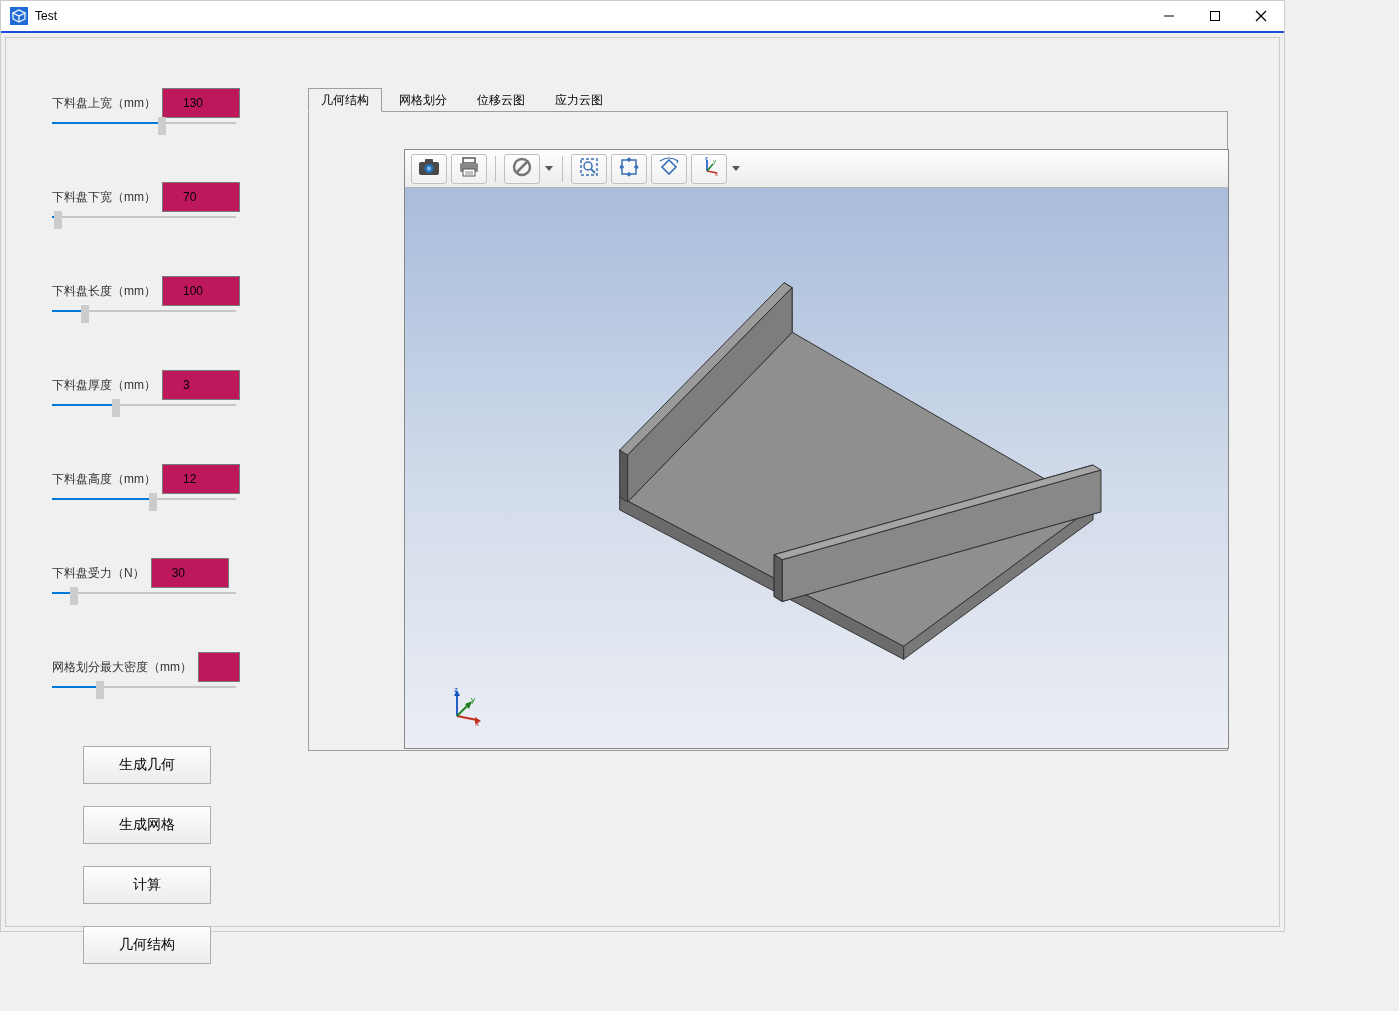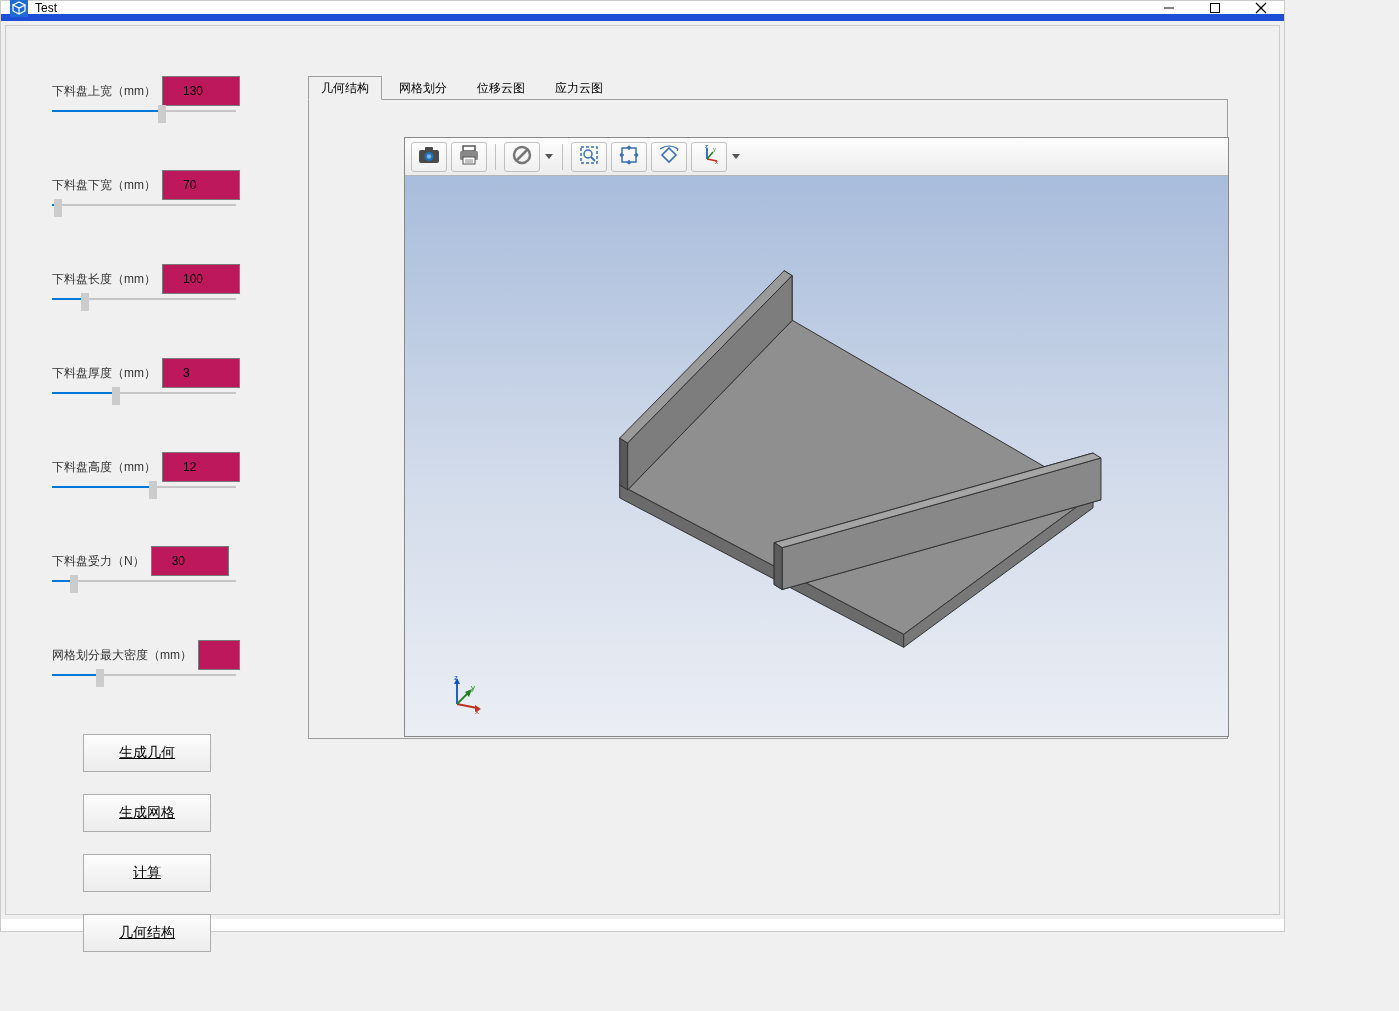--- a/index.html
+++ b/index.html
@@ -1,38 +1,38 @@
 <!DOCTYPE html>
 <html><head>
   <meta charset="utf-8">
   <style>
     * { box-sizing: border-box; margin: 0; padding: 0; font-family: "Microsoft YaHei", "PingFang SC", sans-serif; }
     body { background: #f0f0f0; width: 1399px; height: 1011px; overflow: hidden; position: relative; }
 
     .window { position: absolute; left: 0; top: 0; width: 1285px; height: 932px; background: #fff; border: 1px solid #ccc; }
-    .titlebar { height: 20px; background: #fff; display: flex; align-items: center; border-bottom: 7px solid #1d4ed8; justify-content: center; }
+    .titlebar { height: 32px; background: #fff; display: flex; align-items: center; border-bottom: 2px solid #1d4ed8; justify-content: center; }
     .titlebar-icon { width: 20px; height: 20px; margin: 0 6px 0 8px; }
     .titlebar-title { font-size: 12px; color: #000; flex: 1; }
     .titlebar-btns { display: flex; }
     .titlebar-btn { width: 46px; height: 32px; display: flex; align-items: center; justify-content: center; cursor: pointer; }
 
     .body { position: relative; width: 100%; height: calc(100% - 32px); background: #f0f0f0; }
     .inner-frame { position: absolute; left: 4px; top: 4px; right: 4px; bottom: 4px; border: 1px solid #ccc; background: #f0f0f0; }
 
     .sidebar { position: absolute; left: 46px; top: 50px; width: 190px; }
     .param-row { margin-bottom: 58px; }
     .param-top { display: flex; align-items: center; margin-bottom: 4px; }
     .param-label { font-size: 12px; color: #333; white-space: nowrap; margin-right: 6px; min-width: 100px; }
     .param-input { width: 78px; height: 30px; font-size: 12px; padding: 0 20px; border: 1px solid #7a7a7a; background: #be185d; }
     .slider-track { position: relative; height: 2px; background: linear-gradient(to right, #0078d7 var(--pct,50%), #c6c6c6 var(--pct,50%)); width: 184px; }
     .slider-thumb { position: absolute; top: -5px; width: 8px; height: 18px; background: #0078d7; left: var(--pct,50%); transform: translateX(-50%); }
     .slider-thumb.gray { background: #cccccc; }
 
     .action-buttons { margin-top: 10px; }
-    .action-btn { display: block; width: 128px; height: 38px; margin: 0 auto 22px auto; background: linear-gradient(#fdfdfd,#ececec); border: 1px solid #adadad; font-size: 14px; cursor: pointer; text-decoration: underline; }
+    .action-btn { display: block; width: 128px; height: 38px; margin: 0 auto 22px auto; background: linear-gradient(#fdfdfd,#ececec); border: 1px solid #adadad; font-size: 14px; cursor: pointer; }
 
     .viewer-area { position: absolute; left: 262px; top: 50px; width: 922px; height: 700px; margin-left: 40px; }
     .tabs { display: flex; height: 24px; font-size: 12px; }
     .tab { padding: 3px 12px 0 12px; border: 1px solid transparent; border-bottom: none; cursor: pointer; margin-right:4px; }
     .tab.active { background: #f0f0f0; border-color: #9e9e9e; border-bottom: 1px solid #f0f0f0; position: relative; z-index:2; }
     .tab-pane { position: relative; width: 920px; height: 640px; border: 1px solid #9e9e9e; background: #f0f0f0; margin-top:-1px; }
 
     .canvas-wrap { position: absolute; left: 95px; top: 37px; width: 825px; height: 600px; border:1px solid #888; }
 
     .viewer-toolbar { position: absolute; left:0; top:0; right:0; height: 38px; background: linear-gradient(#fdfdfd,#ececec); border-bottom:1px solid #b5b5b5; display:flex; align-items:center; padding: 0 6px; gap:4px; }

